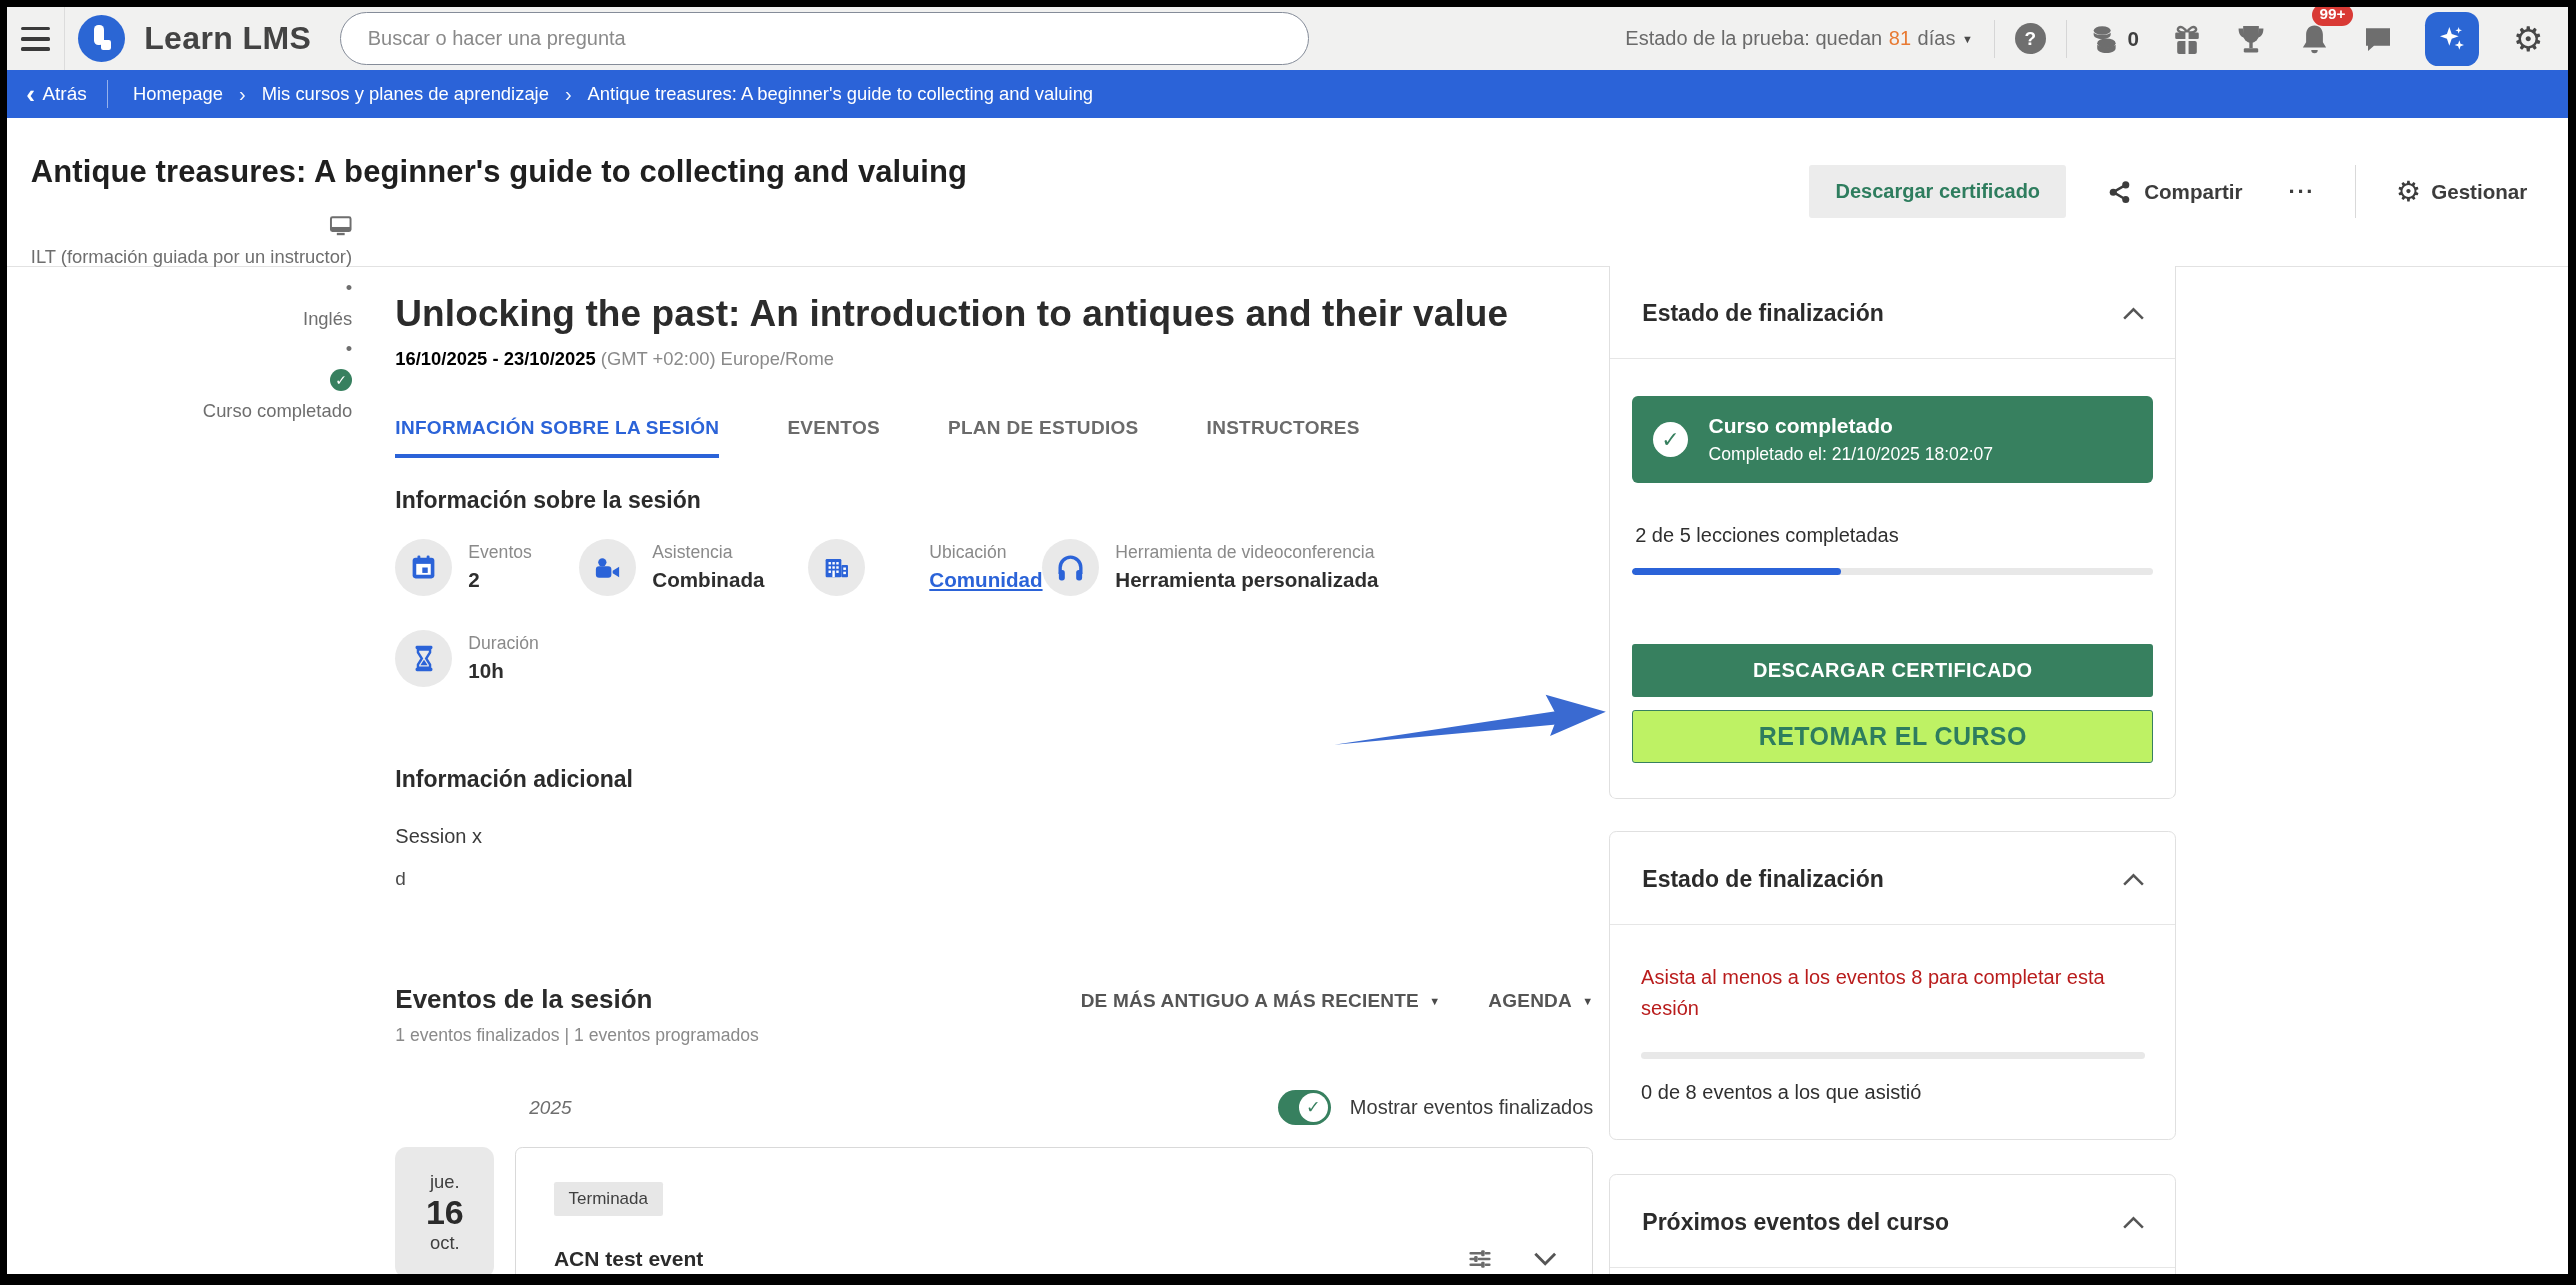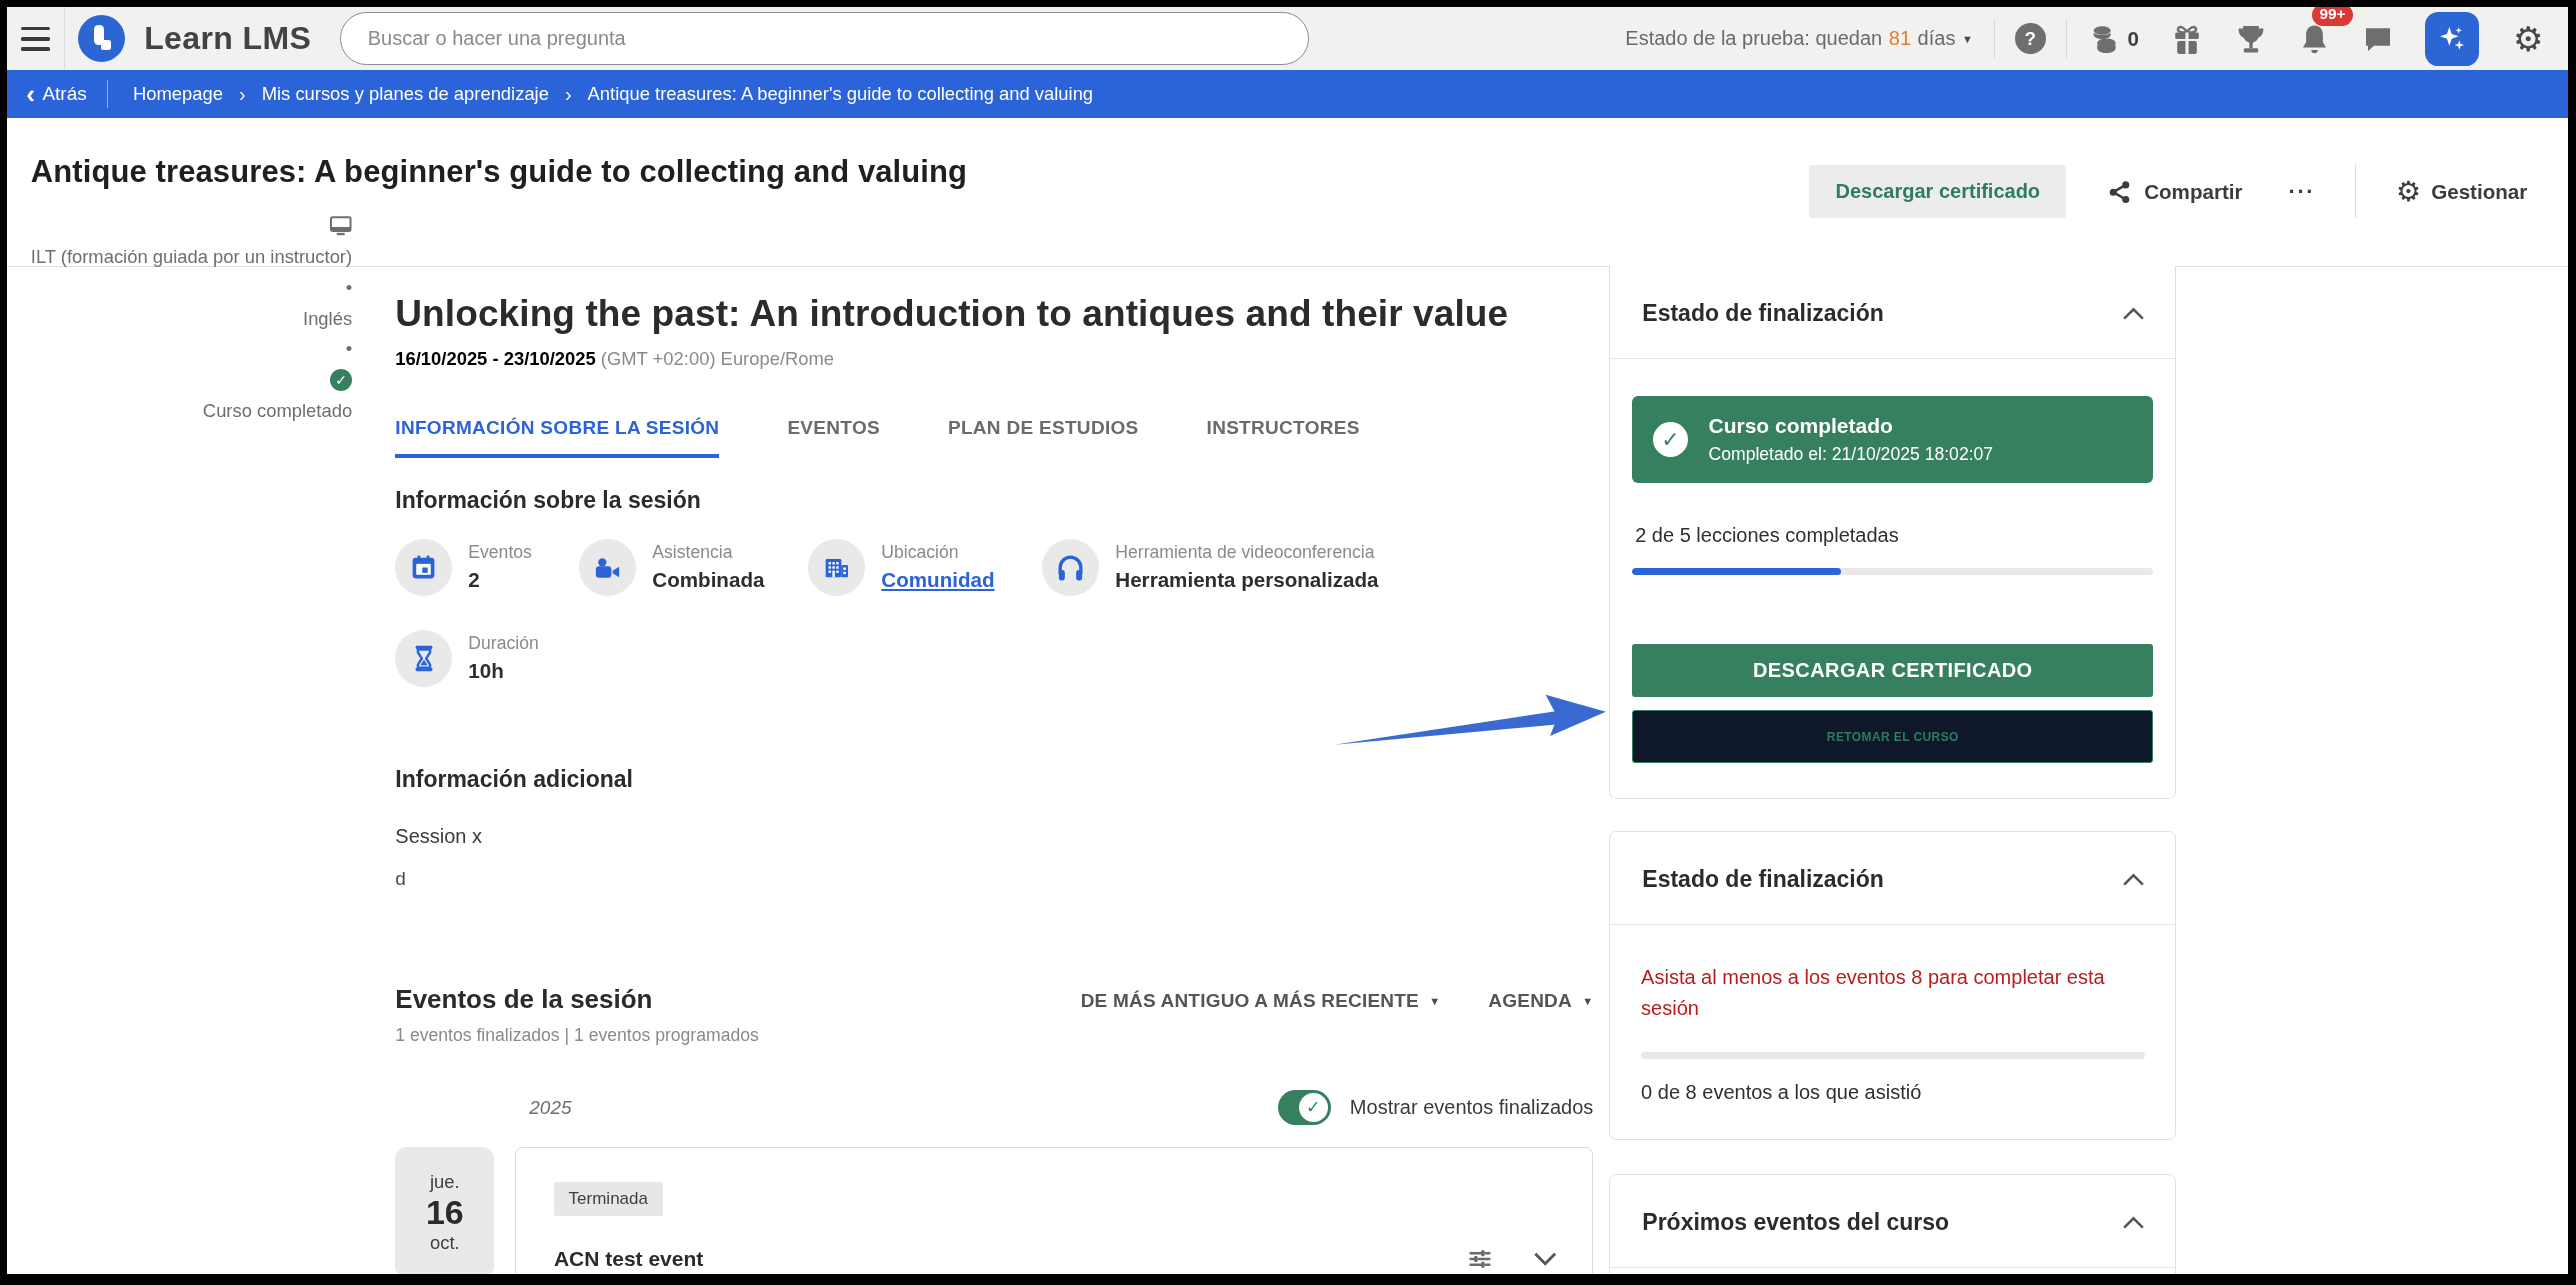--- a/index.html
+++ b/index.html
@@ -69,21 +69,21 @@
   .tab.active { color:#2b63d8; border-bottom:4.4px solid #2b63d8; }
 
   .info-heading { margin-top:29px; font-size:23px; font-weight:700; color:#2b2b2b; }
   .info-row { display:flex; margin-top:25px; }
   .info-item { display:flex; align-items:center; }
   .icon-circle { width:57px; height:57px; border-radius:50%; background:#e9e9e9; display:flex; align-items:center; justify-content:center; flex:none; }
   .info-texts { margin-left:16px; }
   .info-label { font-size:17.6px; color:#8a8a8a; }
   .info-value { font-size:20.6px; font-weight:700; color:#2e2e2e; margin-top:4.4px; }
   .info-link { color:#2b63d8; text-decoration:underline; cursor:pointer; }
-  .w1 { width:184px; } .w2 { width:229px; } .w3 { width:234px; }
+  .w1 { width:184px; } .w2 { width:229px; } .w3 { width:234px;gap:48px; }
   .info-row2 { margin-top:34px; }
 
   .additional-heading { margin-top:79px; font-size:23px; font-weight:700; color:#2b2b2b; }
   .body-line { margin-top:32px; font-size:20px; color:#3a3a3a; }
   .body-line2 { margin-top:20.6px; font-size:19px; color:#4a4a4a; }
 
   .events-header { margin-top:94px; display:flex; align-items:flex-start; }
   .events-heading { font-size:26px; font-weight:700; color:#2b2b2b; }
   .events-summary { margin-top:10.3px; font-size:17.6px; color:#8a8a8a; }
   .events-controls { margin-left:auto; display:flex; align-items:center; gap:48px; padding-top:5.9px; }
@@ -117,21 +117,21 @@
   .green-banner { background:#37805f; border-radius:5.9px; padding:17.6px 20.6px; display:flex; align-items:center; }
   .banner-check { width:35px; height:35px; border-radius:50%; background:#fff; color:#37805f; font-size:22px; font-weight:700; display:flex; align-items:center; justify-content:center; flex:none; }
   .banner-texts { margin-left:20.6px; }
   .banner-title { font-size:21px; font-weight:700; color:#fff; }
   .banner-sub { margin-top:6.6px; font-size:17.6px; color:#fff; }
   .lessons-text { margin-top:41px; font-size:20px; color:#2f2f2f; padding-left:2.9px; }
   .progress-track { margin-top:20.6px; height:7.3px; background:#e8e8e8; border-radius:3.7px; overflow:hidden; }
   .progress-fill { height:100%; background:#2b63d8; border-radius:3.7px; }
   .panel-buttons { margin-top:69px; }
   .btn-solid { width:100%; height:53px; background:#37805f; color:#fff; border:none; border-radius:2.9px; font-size:20px; font-weight:700; letter-spacing:0.4px; cursor:pointer; font-family:inherit; }
-  .btn-outline { margin-top:13.2px; width:100%; height:53px; background:#0f172a; color:#2e7d5e; border:1.5px solid #37805f; border-radius:2.9px; font-size:12px; font-weight:700; letter-spacing:0.4px; cursor:pointer; font-family:inherit; }
+  .btn-outline { margin-top:13.2px; width:100%; height:53px; background:#bef264; color:#2e7d5e; border:1.5px solid #37805f; border-radius:2.9px; font-size:25px; font-weight:700; letter-spacing:0.4px; cursor:pointer; font-family:inherit; }
   .panel2 { margin-top:32px; }
   .panel2-text { font-size:20px; color:#b91c1c; line-height:1.55; padding:0 8.8px; }
   .panel2-caption { margin-top:22px; font-size:20px; color:#2f2f2f; padding:0 8.8px; }
   .p2-track { margin:28px 8.8px 0 8.8px; }
   .panel3 { margin-top:34px; }
   .panel3 .panel-body { padding:17.6px 22px; }
 
   
   .anno-arrow { position:absolute; left:1314px; top:676px; pointer-events:none; }
 

